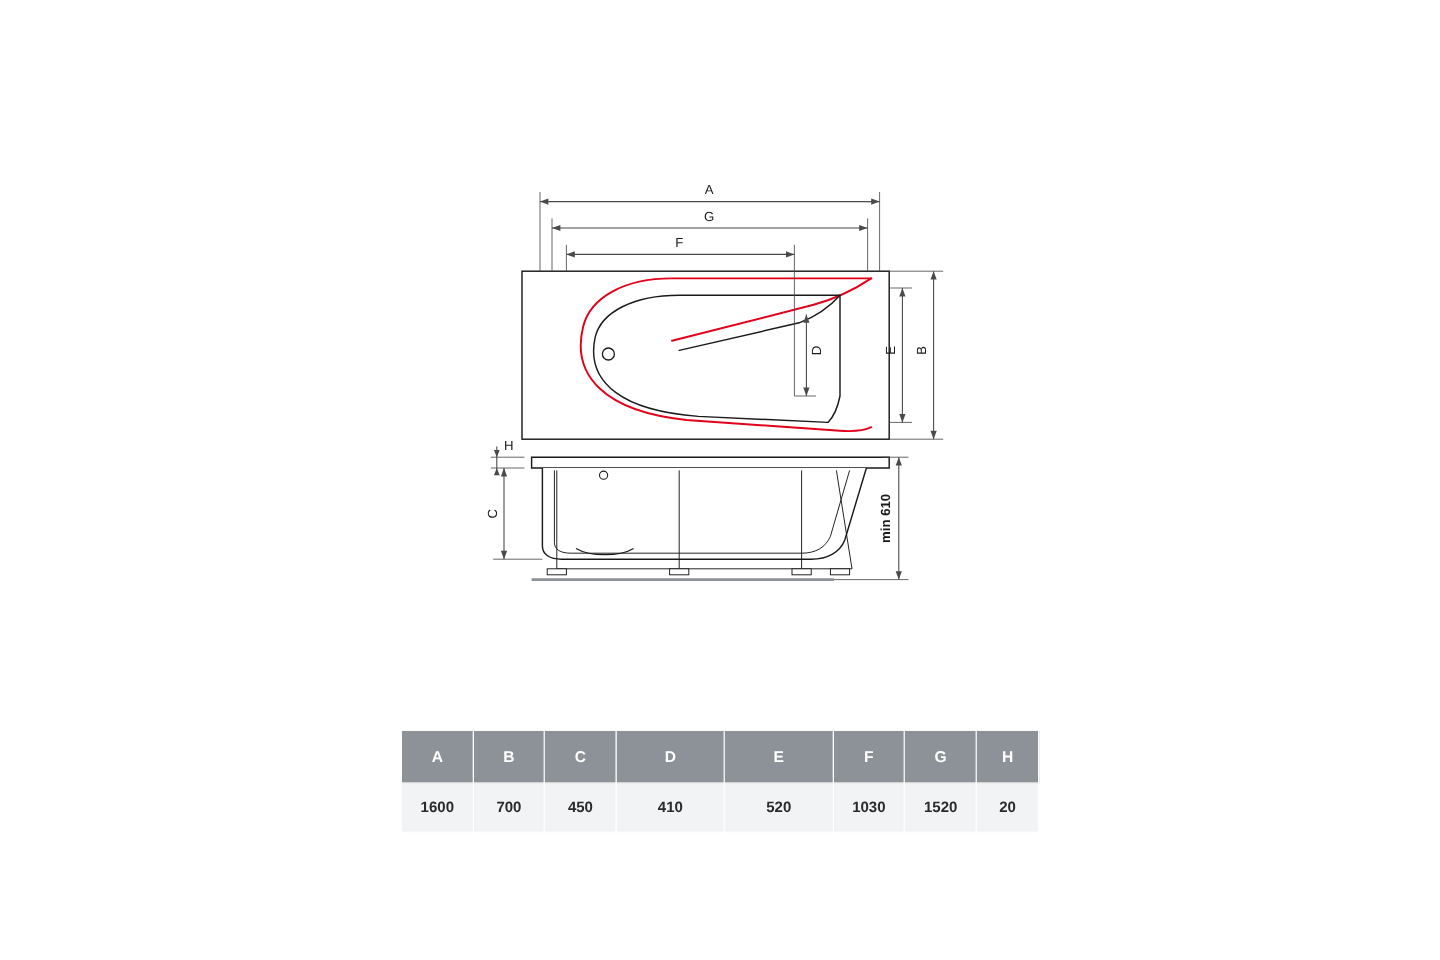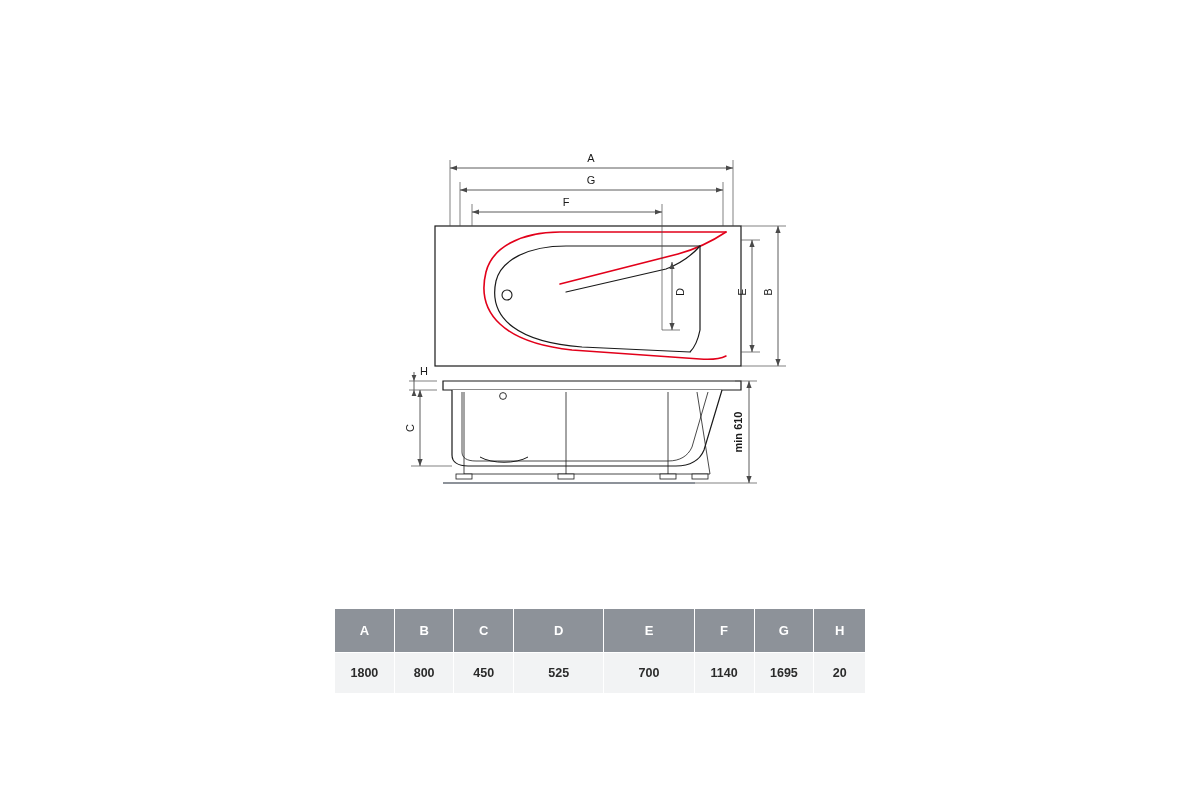--- a/index.html
+++ b/index.html
@@ -185,25 +185,25 @@
         <th class="col-c">C</th>
         <th class="col-d">D</th>
         <th class="col-e">E</th>
         <th class="col-f">F</th>
         <th class="col-g">G</th>
         <th class="col-h">H</th>
       </tr>
     </thead>
     <tbody>
       <tr class="row-even">
-        <td>1800</td>
-        <td>800</td>
+        <td>1600</td>
+        <td>700</td>
         <td>450</td>
-        <td>525</td>
-        <td>700</td>
-        <td>1140</td>
-        <td>1695</td>
+        <td>410</td>
+        <td>520</td>
+        <td>1030</td>
+        <td>1520</td>
         <td>20</td>
       </tr>
     </tbody>
   </table>
 
 </div>
 
 </body></html>

